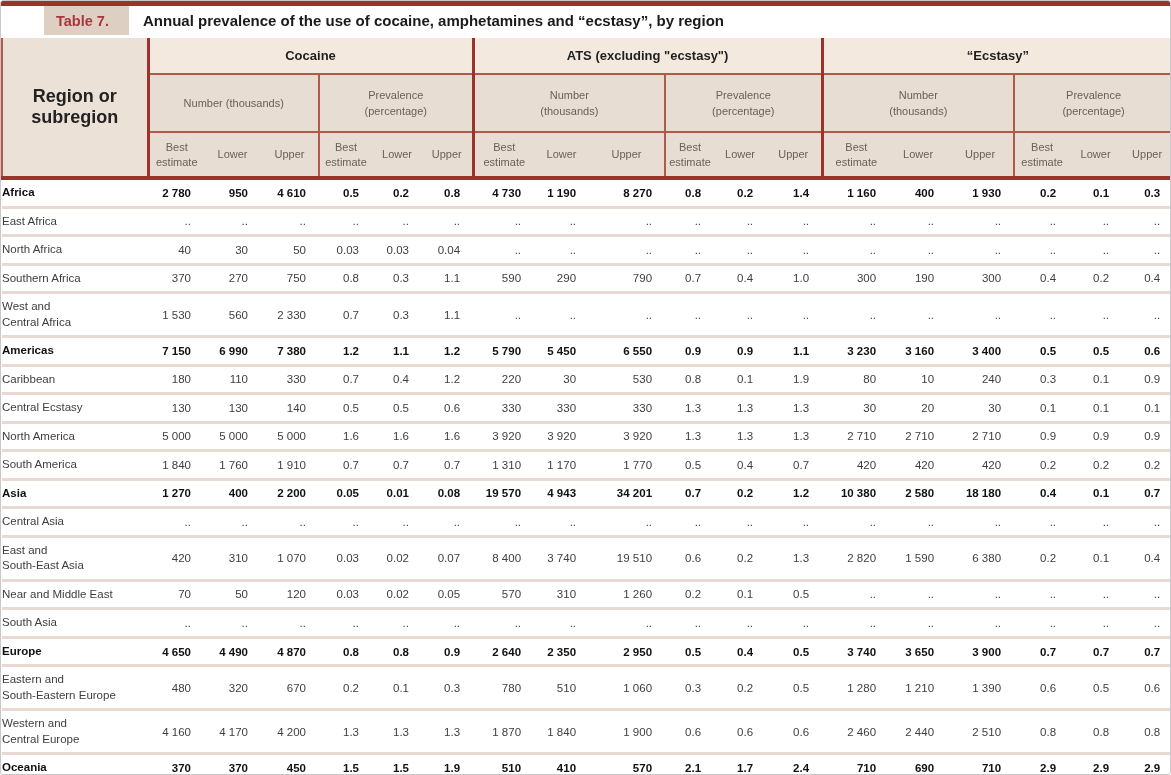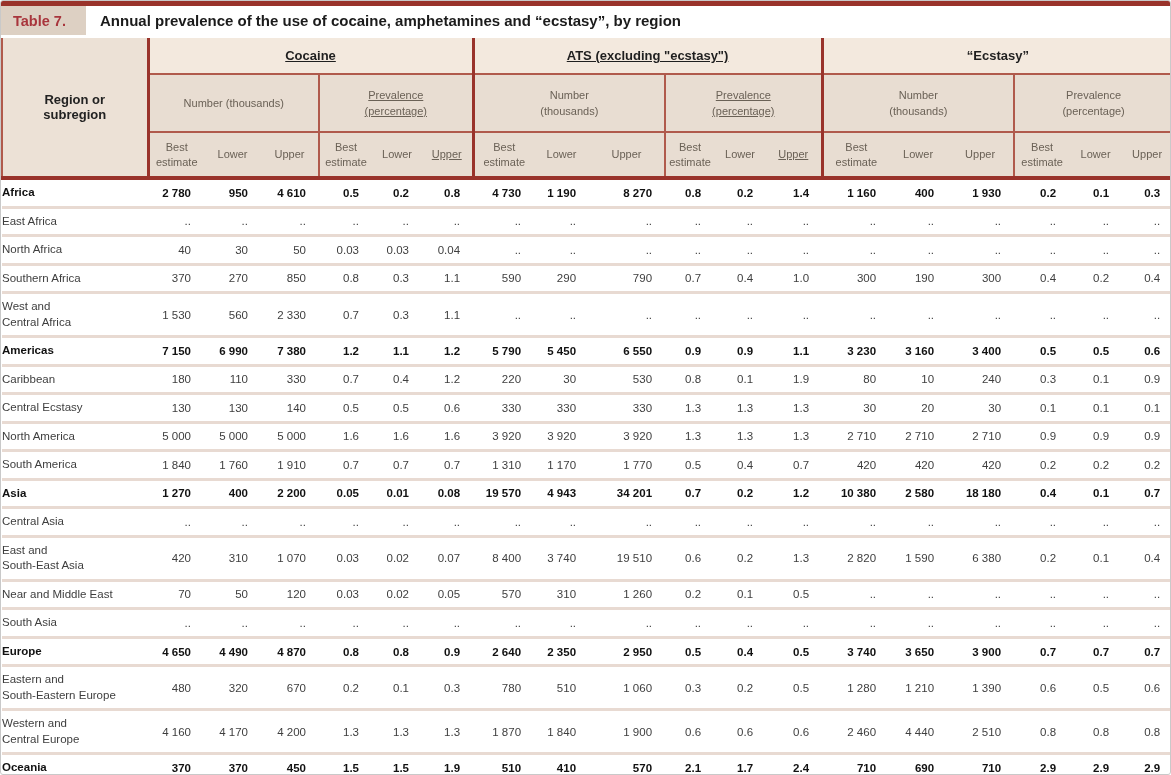--- a/index.html
+++ b/index.html
@@ -9,31 +9,31 @@
     --group-bg:#f3e9de;
     --sub-bg:#e8ddd2;
     --region-bg:#ece1d6;
     --label-box:#ddd0c3;
     --row-div:#e8dad2;
   }
   *{box-sizing:border-box;margin:0;padding:0;}
   body{font-family:"Liberation Sans",sans-serif;background:#fff;}
   .page{width:1171px;height:775px;border:1px solid #c9c9c9;border-radius:3px;overflow:hidden;background:#fff;position:relative;}
   .topbar{height:5px;background:var(--dark-red);width:100%;}
-  .titlerow{display:flex;align-items:stretch;height:29px;}
+  .titlerow{display:flex;align-items:stretch;height:29px;padding-left:43px;}
   .label-box{width:85px;background:var(--label-box);display:flex;align-items:center;padding-left:12px;font-weight:bold;font-size:14.5px;color:var(--label-red);flex-shrink:0;}
   .title{display:flex;align-items:center;padding-left:14px;font-weight:bold;font-size:15px;color:#1b1b1b;}
   table{border-collapse:collapse;table-layout:fixed;width:1171px;margin-top:3px;}
   th,td{overflow:hidden;}
   thead th{font-weight:normal;font-size:11px;color:#6a6156;}
-  .th-region{background:var(--region-bg);font-weight:bold;font-size:13px;color:#222;text-align:center;vertical-align:middle;border-right:3px solid var(--dark-red);border-left:2px solid var(--mid-red);border-bottom:4px solid var(--dark-red);white-space:pre-line;}
+  .th-region{background:var(--region-bg);font-weight:bold;font-size:18px;color:#222;text-align:center;vertical-align:middle;border-right:3px solid var(--dark-red);border-left:2px solid var(--mid-red);border-bottom:4px solid var(--dark-red);white-space:pre-line;}
   .th-group{background:var(--group-bg);font-weight:bold;font-size:13px;color:#1f1f1f;height:36px;text-align:center;vertical-align:middle;border-bottom:2px solid var(--mid-red);}
   .th-sub{background:var(--sub-bg);height:58px;text-align:center;vertical-align:middle;border-bottom:2px solid var(--mid-red);white-space:pre-line;line-height:1.5;}
   .th-col{background:var(--sub-bg);height:46px;text-align:center;vertical-align:middle;border-bottom:4px solid var(--dark-red);line-height:1.35;}
-  .bdr-dark-r{border-right:3px solid var(--dark-red);text-decoration:underline;}
+  .bdr-dark-r{border-right:3px solid var(--dark-red);}
   .bdr-mid-r{border-right:2px solid var(--mid-red);}
   tbody td{font-size:11.5px;border-bottom:3px solid var(--row-div);padding-top:5px;padding-bottom:5px;vertical-align:middle;}
   td.cell-name{text-align:left;padding-right:4px;white-space:pre-line;line-height:1.35;}
   tr.region td{font-weight:bold;color:#111;}
   tr.region td.cell-name{padding-left:0;}
   tr.sub td{color:#3e3e3e;}
   td.cell-val{text-align:right;padding-right:13px;}
 </style>
 </head>
 <body>
@@ -170,21 +170,21 @@
           <td class="cell-val">..</td>
           <td class="cell-val">..</td>
           <td class="cell-val">..</td>
           <td class="cell-val">..</td>
           <td class="cell-val">..</td>
         </tr>
         <tr class="sub">
           <td class="cell-name">Southern Africa</td>
           <td class="cell-val">370</td>
           <td class="cell-val">270</td>
-          <td class="cell-val">850</td>
+          <td class="cell-val">750</td>
           <td class="cell-val">0.8</td>
           <td class="cell-val">0.3</td>
           <td class="cell-val">1.1</td>
           <td class="cell-val">590</td>
           <td class="cell-val">290</td>
           <td class="cell-val">790</td>
           <td class="cell-val">0.7</td>
           <td class="cell-val">0.4</td>
           <td class="cell-val">1.0</td>
           <td class="cell-val">300</td>
@@ -479,21 +479,21 @@
           <td class="cell-val">1.3</td>
           <td class="cell-val">1.3</td>
           <td class="cell-val">1.3</td>
           <td class="cell-val">1 870</td>
           <td class="cell-val">1 840</td>
           <td class="cell-val">1 900</td>
           <td class="cell-val">0.6</td>
           <td class="cell-val">0.6</td>
           <td class="cell-val">0.6</td>
           <td class="cell-val">2 460</td>
-          <td class="cell-val">4 440</td>
+          <td class="cell-val">2 440</td>
           <td class="cell-val">2 510</td>
           <td class="cell-val">0.8</td>
           <td class="cell-val">0.8</td>
           <td class="cell-val">0.8</td>
         </tr>
         <tr class="region">
           <td class="cell-name">Oceania</td>
           <td class="cell-val">370</td>
           <td class="cell-val">370</td>
           <td class="cell-val">450</td>

